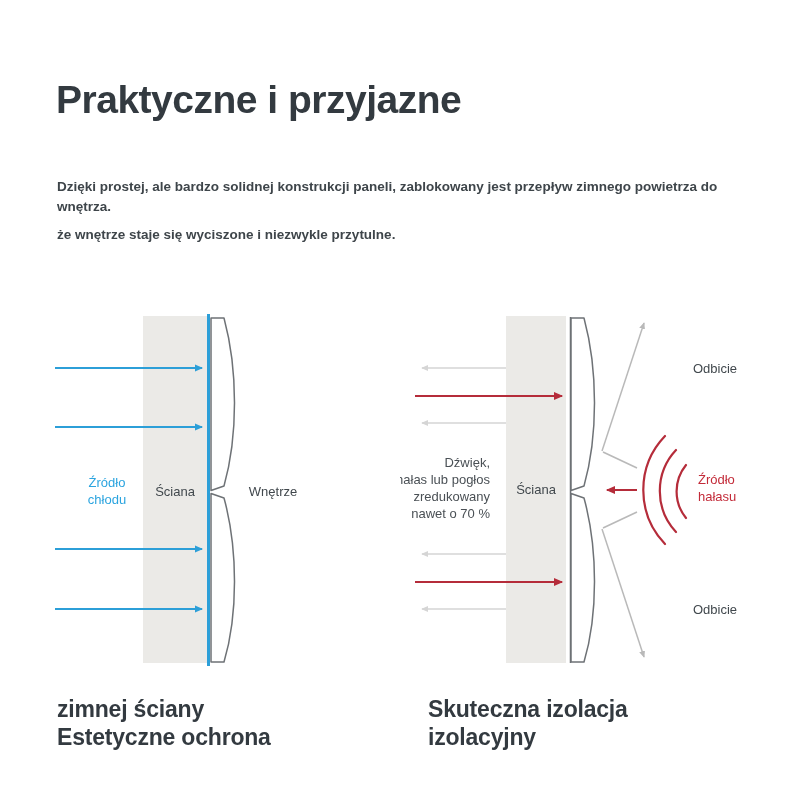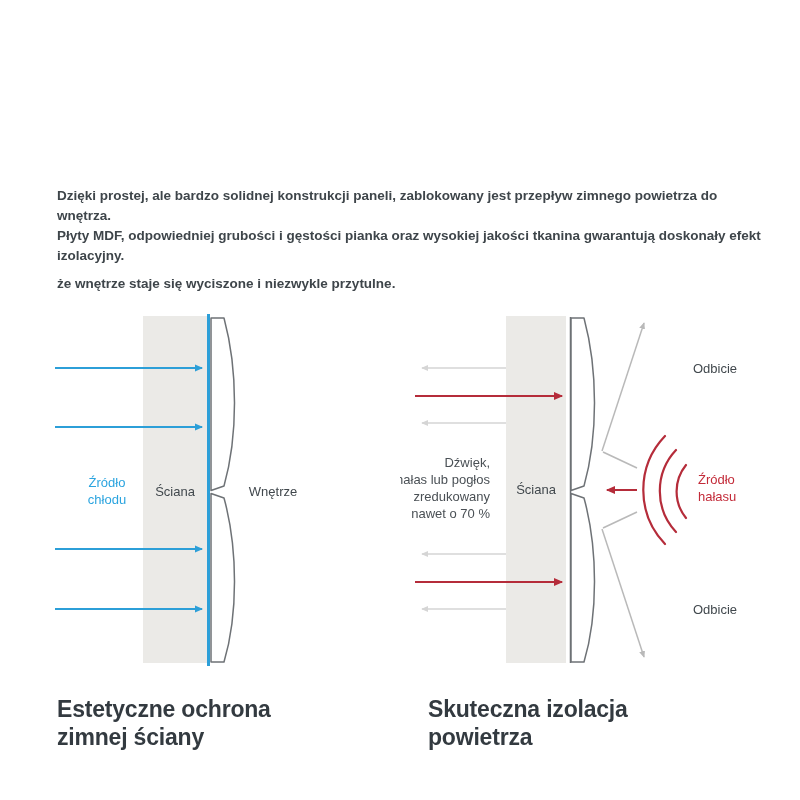--- a/index.html
+++ b/index.html
@@ -7,21 +7,21 @@
     position:relative;width:800px;height:800px;background:#ffffff;
     font-family:"Liberation Sans","DejaVu Sans",sans-serif;overflow:hidden;
   }
   .h1{
     position:absolute;left:56px;top:49px;width:620px;
     font-size:39px;line-height:49px;font-weight:bold;color:#333a40;
     letter-spacing:-0.5px;
   }
   .h1 span{display:block;}
   .intro{
-    position:absolute;left:57px;top:186px;width:710px;
+    position:absolute;left:57px;top:177px;width:710px;
     font-size:13.5px;line-height:20px;font-weight:600;color:#3e454a;
   }
   .intro .para{margin:0 0 8px 0;}
   .intro .ln{display:block;}
   .caption{
     position:absolute;top:695px;
     font-size:23px;line-height:28px;font-weight:bold;color:#333a40;
     letter-spacing:-0.2px;
   }
   .caption span{display:block;}
@@ -35,26 +35,26 @@
   .lbl-blue{font-size:13px;fill:#2ba4df;}
   .lbl-red{font-size:13px;fill:#c32b39;}
   .lbl-gray{font-size:13px;fill:#4a5055;}
 </style>
 </head>
 <body>
 
 <div id="stage">
 
   <h1 class="h1">
+    <span>Praktyczne i przyjazne</span>
   </h1>
 
   <div class="intro">
     <p class="para">
       <span class="ln">Dzięki prostej, ale bardzo solidnej konstrukcji paneli, zablokowany jest przepływ zimnego powietrza do wnętrza.</span>
-      <span class="ln">Płyty MDF, odpowiedniej grubości i gęstości pianka oraz wysokiej jakości tkanina gwarantują doskonały efekt izolacyjny.</span>
     </p>
     <p class="para">
       <span class="ln">że wnętrze staje się wyciszone i niezwykle przytulne.</span>
     </p>
   </div>
 
   <svg id="diagram-left" class="diagram" width="360" height="380" viewBox="0 0 360 380">
     <defs>
       <marker id="mBlue" markerWidth="6" markerHeight="6" refX="4" refY="2" orient="auto">
         <path d="M0,0 L4.6,2 L0,4 Z" fill="#2c9fd8"></path>
@@ -124,21 +124,21 @@
     <text x="136" y="194" text-anchor="middle" class="lbl">Ściana</text>
 
     <text x="315" y="73" text-anchor="middle" class="lbl">Odbicie</text>
     <text x="315" y="314" text-anchor="middle" class="lbl">Odbicie</text>
 
     <text x="298" y="184" class="lbl-red">Źródło</text>
     <text x="298" y="201" class="lbl-red">hałasu</text>
   </svg>
 
   <div id="caption-left" class="caption">
+    <span>zimnej ściany</span>
     <span>Estetyczne ochrona</span>
-    <span>zimnej ściany</span>
   </div>
   <div id="caption-right" class="caption">
     <span>Skuteczna izolacja</span>
-    <span>powietrza</span>
+    <span>izolacyjny</span>
   </div>
 
 </div>
 
 </body></html>

